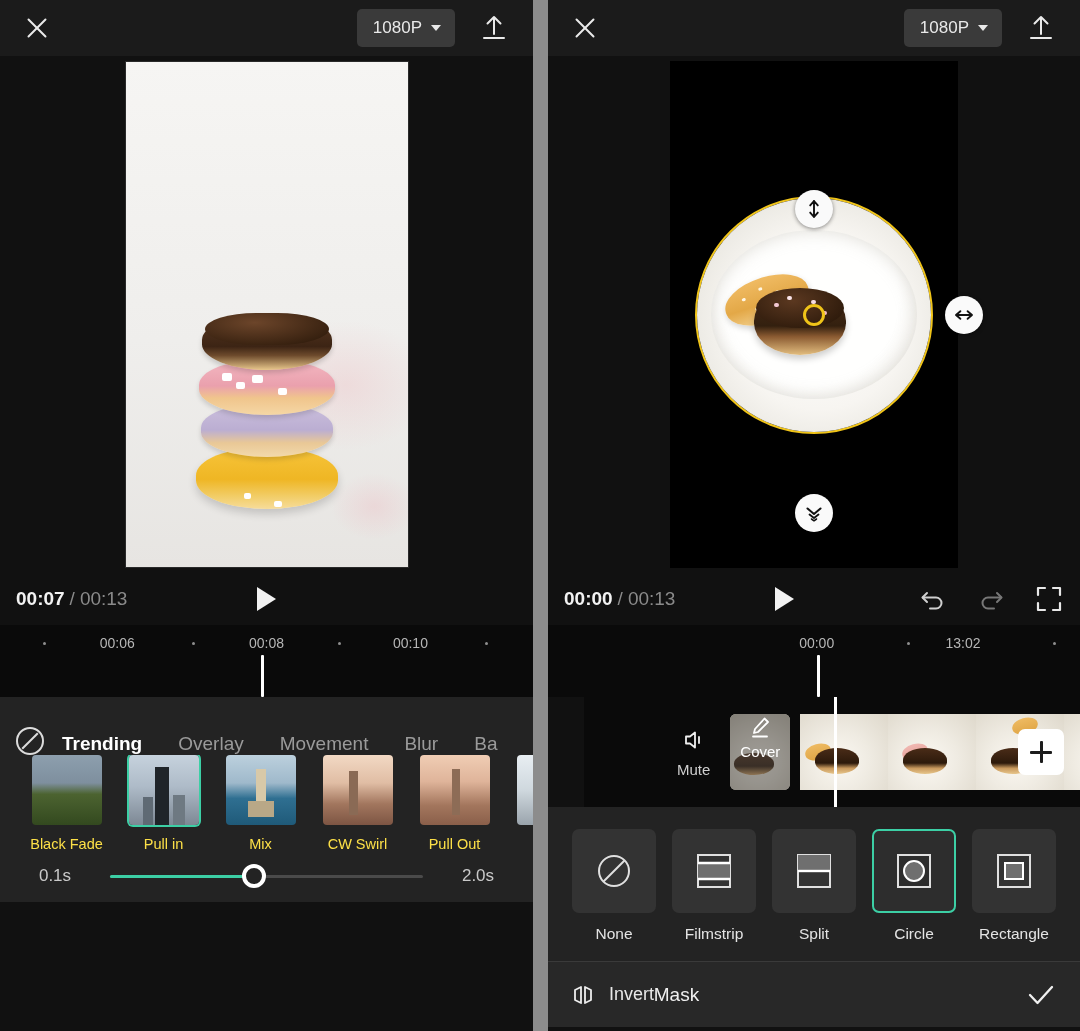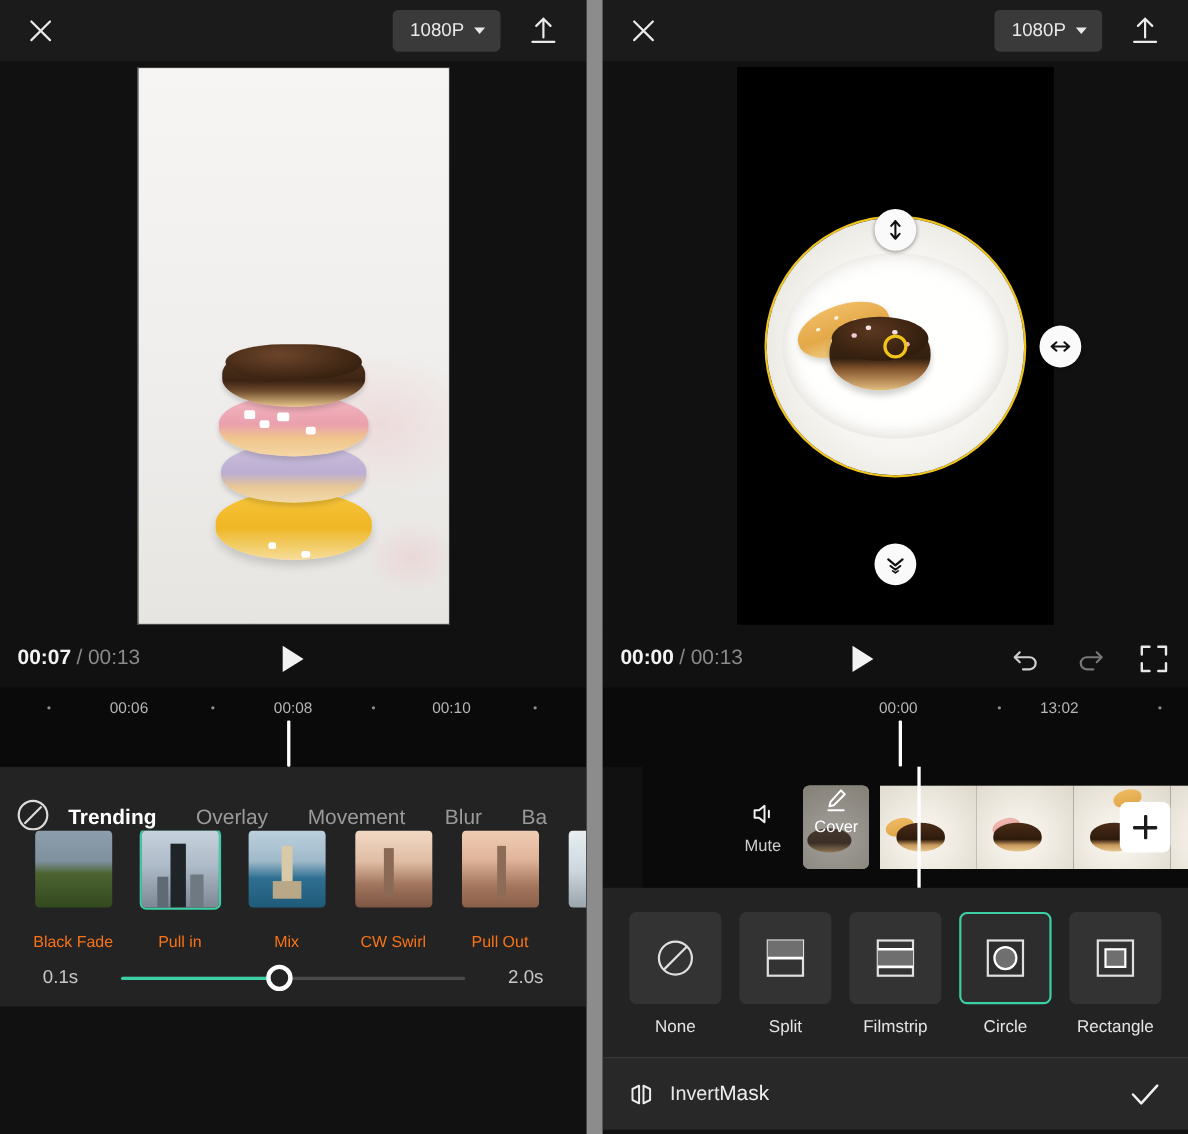--- a/index.html
+++ b/index.html
@@ -148,21 +148,21 @@
   .tab { color: #9a9a9a; font-size: 19px; padding: 0 18px; white-space: nowrap; cursor: pointer; }
   .tab.active { color: #ffffff; font-weight: bold; }
   .tab:first-of-type { margin-left: 22px; }
 
   .thumbs { display: flex; gap: 0; padding-left: 18px; overflow: hidden; }
   .thumb-item { width: 97px; flex: 0 0 97px; display: flex; flex-direction: column; align-items: center; cursor: pointer; }
   .thumb-img {
     width: 70px; height: 70px; border-radius: 4px; overflow: hidden; position: relative; background: #2c2c2c;
   }
   .thumb-item.selected .thumb-img { box-shadow: 0 0 0 2px #3ccfa5; }
-  .thumb-label { color: #f97316; font-size: 14.5px; margin-top: 24px; white-space: nowrap; }
+  .thumb-label { color: #fde047; font-size: 14.5px; margin-top: 11px; white-space: nowrap; }
 
   .t1 { background: linear-gradient(#8d9fae 0%, #7e8f9e 40%, #4c6330 56%, #33491f 100%); }
   .t2 { background: linear-gradient(#c6d2dd 0%, #aebbc8 45%, #7d8894 100%); }
   .t3 { background: linear-gradient(#bcd0dd 0%, #9fb9cb 40%, #2f6f91 62%, #1f5a79 100%); }
   .t4 { background: linear-gradient(#f2d9c4 0%, #e0bda4 40%, #a2765e 70%, #7d5543 100%); }
   .t5 { background: linear-gradient(#f0cdb4 0%, #dfb49a 38%, #a3765d 72%, #8a5f4a 100%); }
   .t6 { background: linear-gradient(#e8eef2 0%, #cfd8de 50%, #9aa4ac 100%); }
 
   .slider-row { display: flex; align-items: center; padding: 14px 0 16px; }
   .slider-min { color: #c9c9c9; font-size: 17px; width: 110px; text-align: center; }
@@ -513,36 +513,36 @@
             <path d="M11.5 32.5 L32.5 11.5" stroke="#e0e0e0" stroke-width="2"></path>
           </svg>
         </div>
         <div class="mask-label">None</div>
       </div>
 
       <div class="mask-item">
         <div class="mask-box">
           <svg width="46" height="44" viewBox="0 0 46 44">
             <rect x="7" y="6" width="32" height="32" stroke="#e0e0e0" stroke-width="2" fill="none"></rect>
-            <rect x="7" y="6" width="32" height="16" fill="#6f6f6f"></rect>
-            <path d="M7 22 H39" stroke="#ffffff" stroke-width="2.4"></path>
-          </svg>
-        </div>
-        <div class="mask-label">Split</div>
+            <rect x="7" y="14" width="32" height="16" fill="#6f6f6f"></rect>
+            <path d="M7 14 H39 M7 30 H39" stroke="#ffffff" stroke-width="2.4"></path>
+          </svg>
+        </div>
+        <div class="mask-label">Filmstrip</div>
       </div>
 
       <div class="mask-item">
         <div class="mask-box">
           <svg width="46" height="44" viewBox="0 0 46 44">
             <rect x="7" y="6" width="32" height="32" stroke="#e0e0e0" stroke-width="2" fill="none"></rect>
-            <rect x="7" y="14" width="32" height="16" fill="#6f6f6f"></rect>
-            <path d="M7 14 H39 M7 30 H39" stroke="#ffffff" stroke-width="2.4"></path>
-          </svg>
-        </div>
-        <div class="mask-label">Filmstrip</div>
+            <rect x="7" y="6" width="32" height="16" fill="#6f6f6f"></rect>
+            <path d="M7 22 H39" stroke="#ffffff" stroke-width="2.4"></path>
+          </svg>
+        </div>
+        <div class="mask-label">Split</div>
       </div>
 
       <div class="mask-item selected">
         <div class="mask-box">
           <svg width="46" height="44" viewBox="0 0 46 44">
             <rect x="7" y="6" width="32" height="32" stroke="#e0e0e0" stroke-width="2" fill="none"></rect>
             <circle cx="23" cy="22" r="10" fill="#6f6f6f" stroke="#ffffff" stroke-width="2"></circle>
           </svg>
         </div>
         <div class="mask-label">Circle</div>

